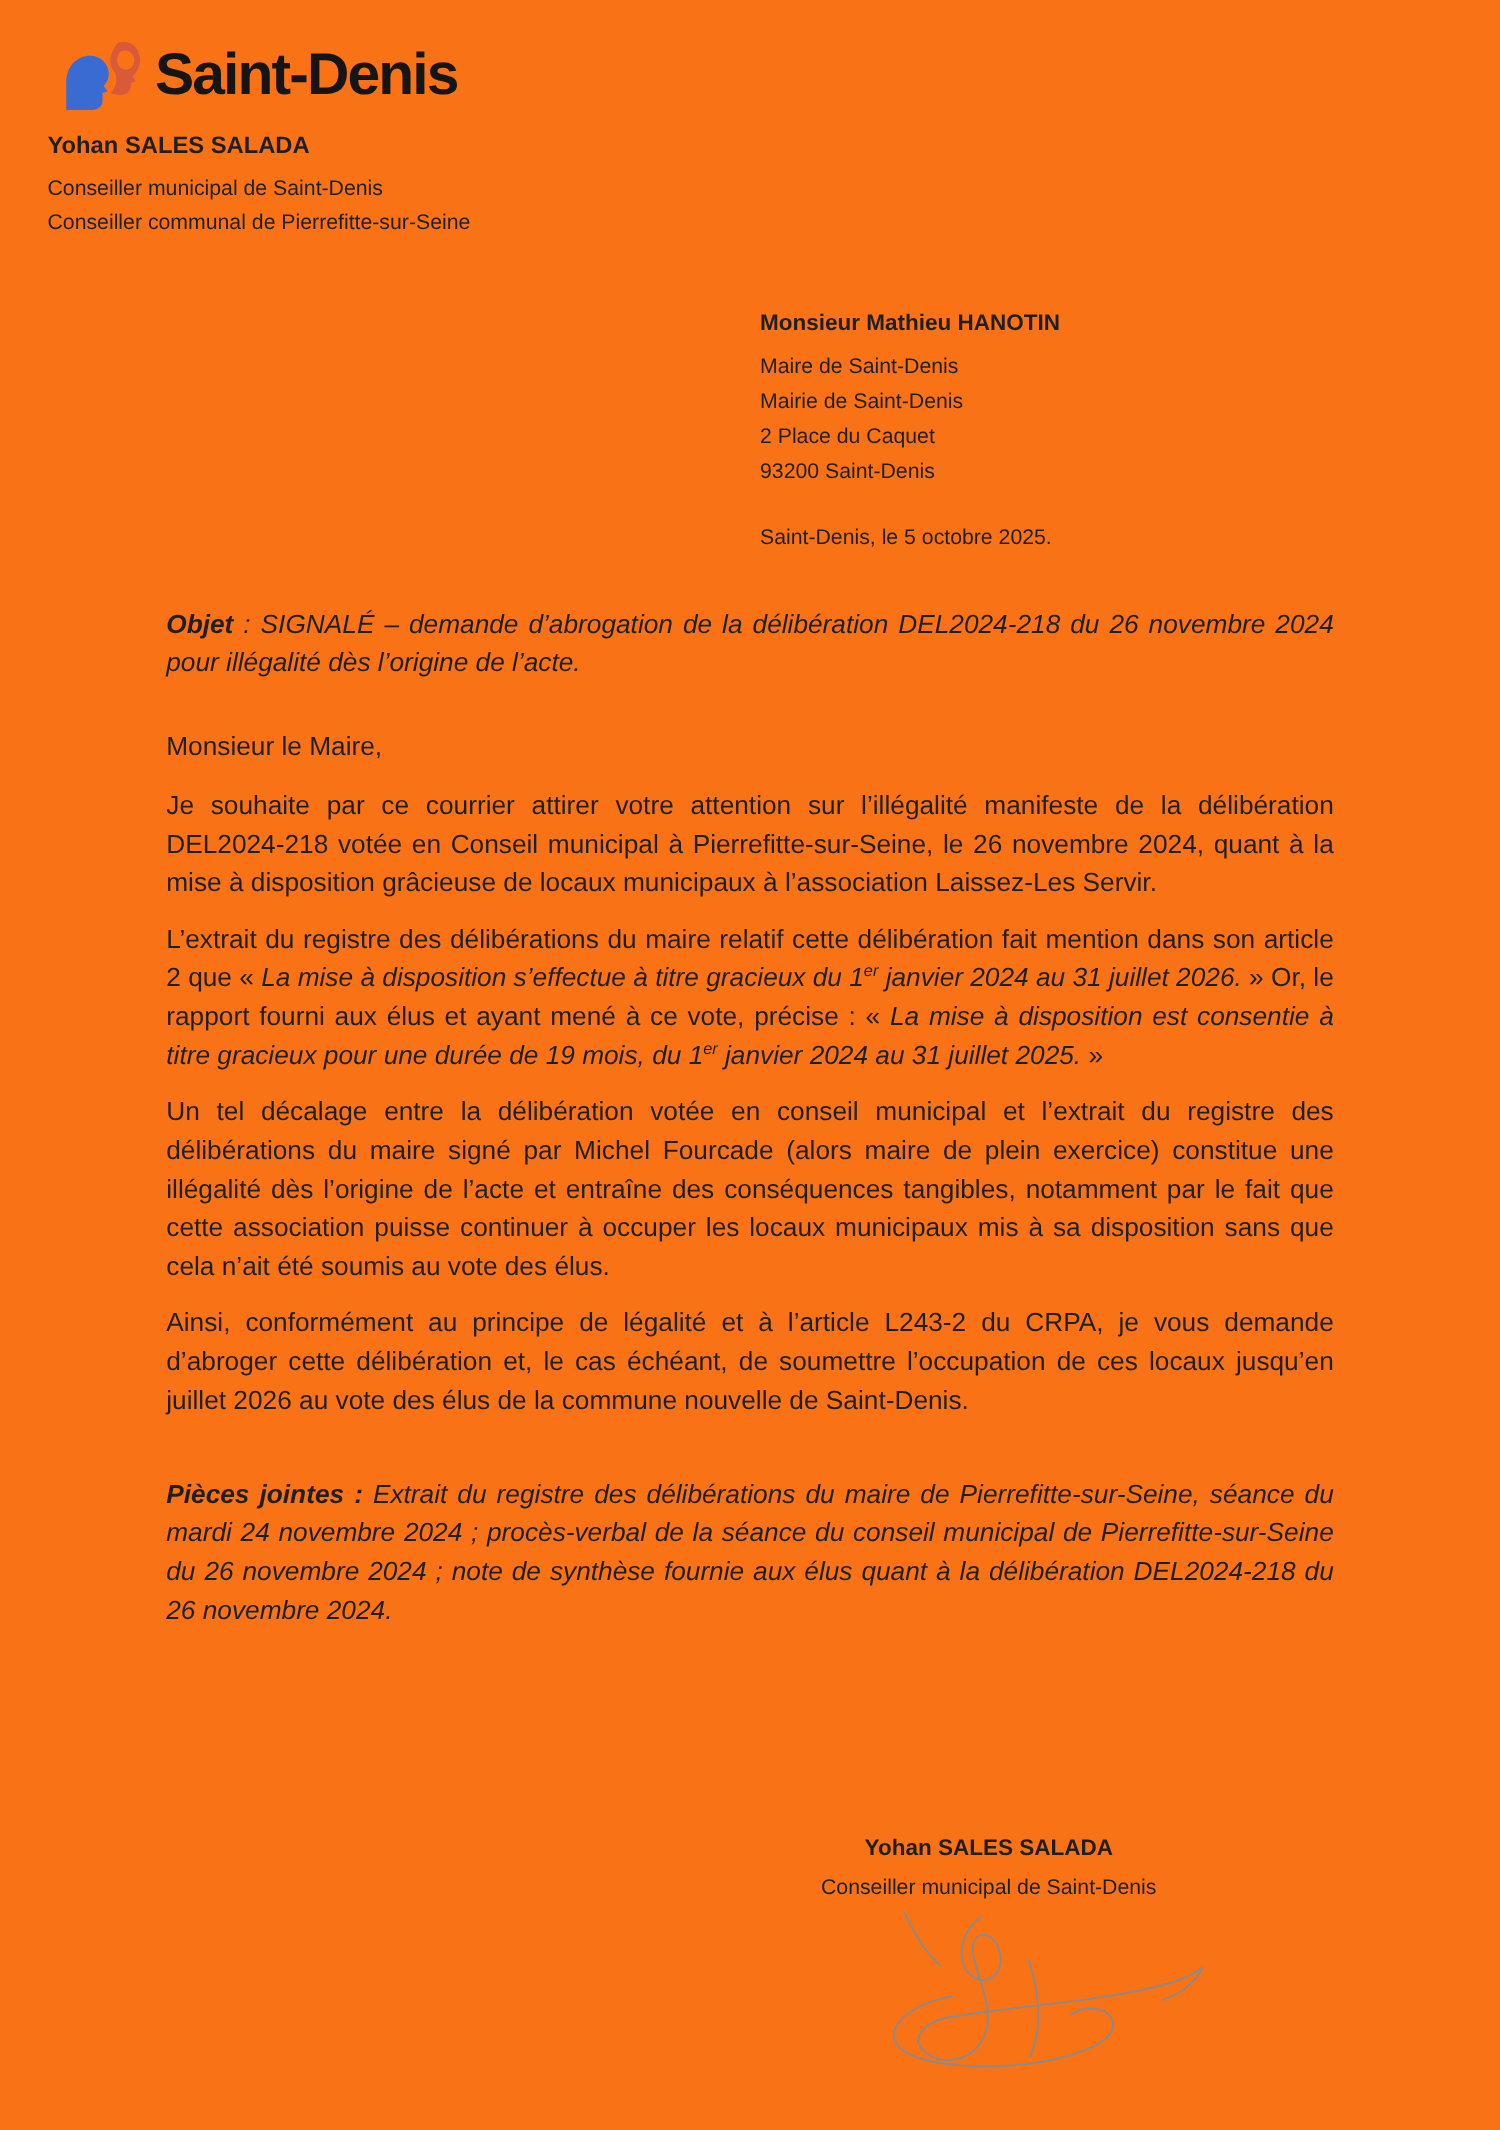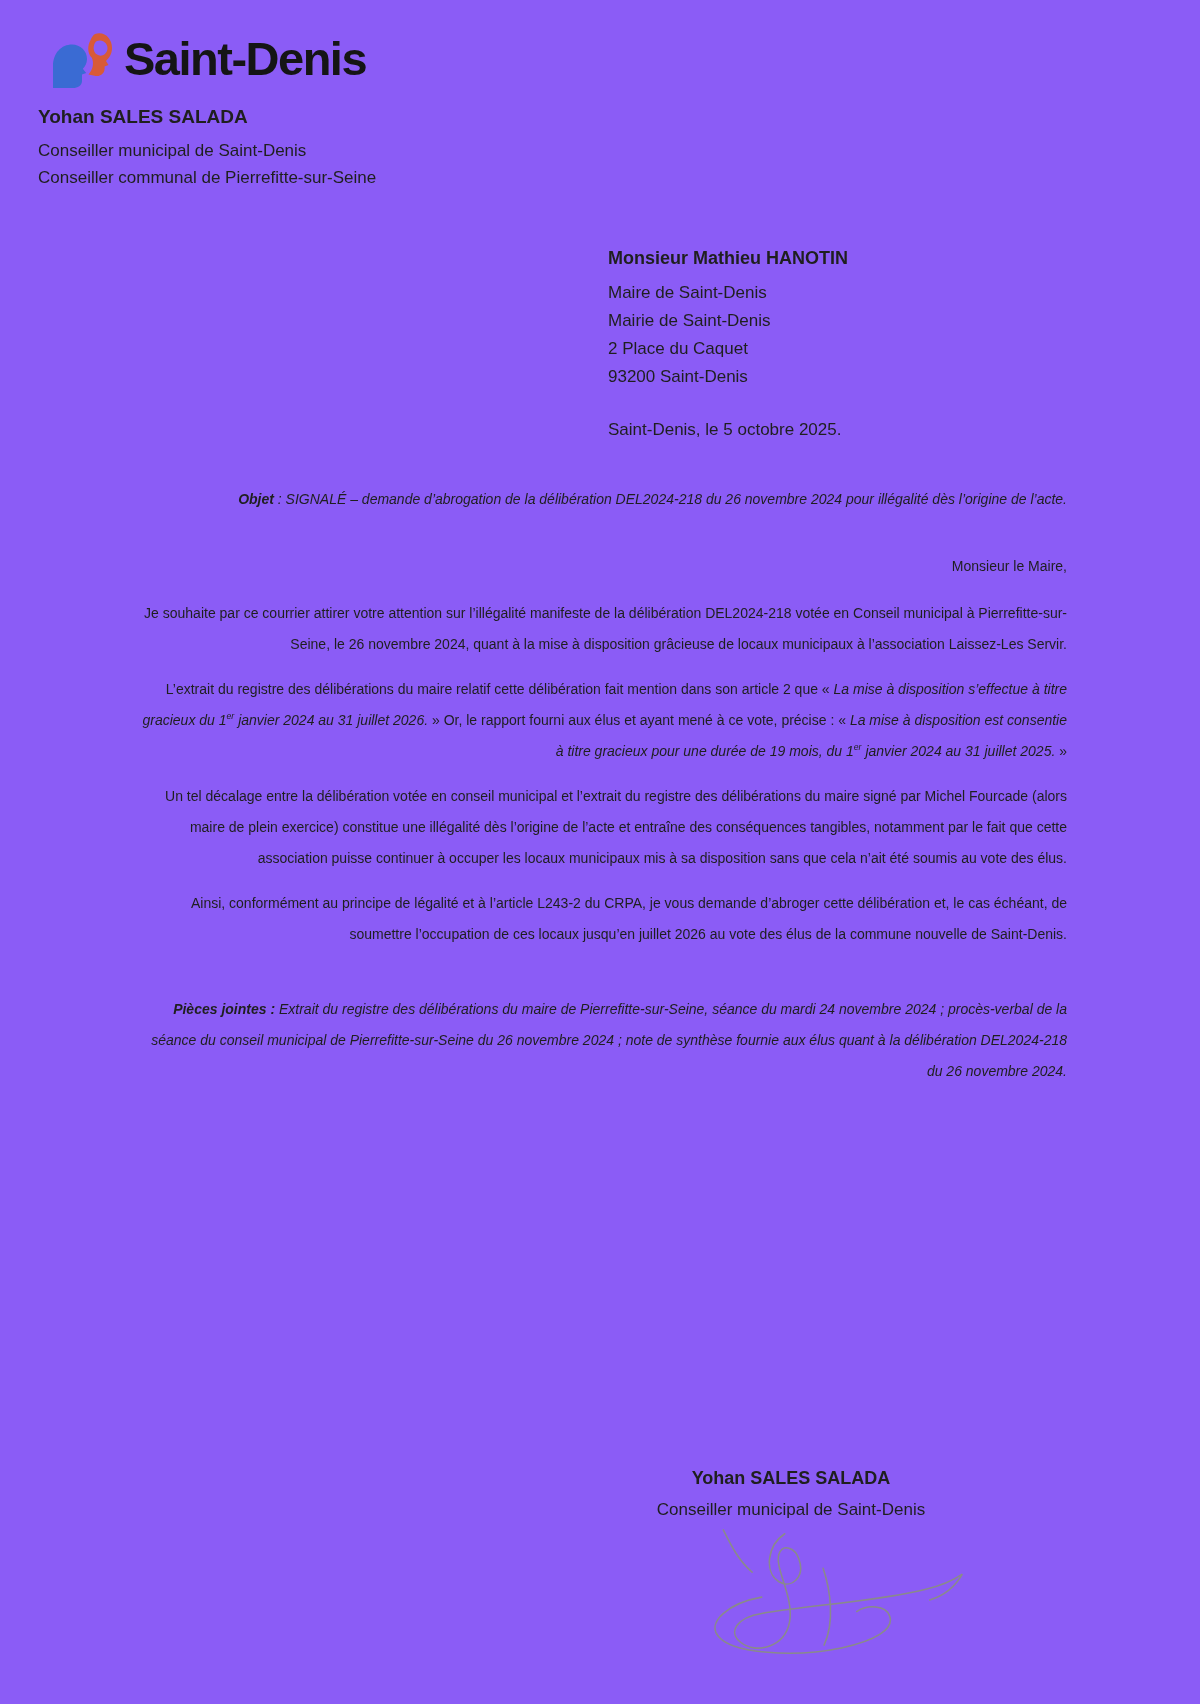--- a/index.html
+++ b/index.html
@@ -1,39 +1,39 @@
 <!DOCTYPE html>
 <html lang="fr"><head>
 <meta charset="utf-8">
 <style>
   html,body{margin:0;padding:0;background:#e8e8e8;}
   .page{
     position:relative;
     width:1200px;height:1704px;
     margin:0 auto;
-    background:#8b5cf6;
+    background:#f97316;
     font-family:"Liberation Sans", sans-serif;
     color:#1f1f1f;
     overflow:hidden;
   }
   
   .logo{position:absolute;left:46px;top:30px;display:flex;align-items:center;gap:10px;}
   .logo svg{display:block;}
   .wordmark{font-size:47px;font-weight:800;letter-spacing:-1.5px;color:#151515;line-height:1;padding-bottom:4px;}
   .sender{position:absolute;left:38px;top:106px;}
   .sender .name{font-size:19px;font-weight:700;margin-bottom:9px;}
   .sender .role{font-size:17px;line-height:27px;}
   
   .recipient{position:absolute;left:608px;top:248px;}
   .recipient .name{font-size:18px;font-weight:700;margin-bottom:10px;}
   .recipient .addr div{font-size:17px;line-height:28px;}
   .dateline{position:absolute;left:608px;top:420px;font-size:17px;text-align:right;}
   
-  .body{position:absolute;left:133px;top:484px;width:934px;font-size:14px;line-height:31px;text-align:justify;}
-  .body p{margin:0 0 14px 0;text-align:right;}
+  .body{position:absolute;left:133px;top:484px;width:934px;font-size:21px;line-height:31px;text-align:justify;}
+  .body p{margin:0 0 14px 0;}
   .subject{margin-bottom:36px !important;}
   .salutation{text-align:left;margin-bottom:16px !important;}
   .attachments{margin-top:44px !important;}
   .s-italic{font-style:italic;}
   .s-bold-italic{font-style:italic;font-weight:700;}
   .s-italic-sup{font-style:italic;vertical-align:super;font-size:0.62em;line-height:0;}
   
   .sigblock{position:absolute;left:556px;top:1468px;width:470px;text-align:center;}
   .sigblock .signame{font-size:18px;font-weight:700;margin-bottom:11px;}
   .sigblock .sigrole{font-size:17px;}

